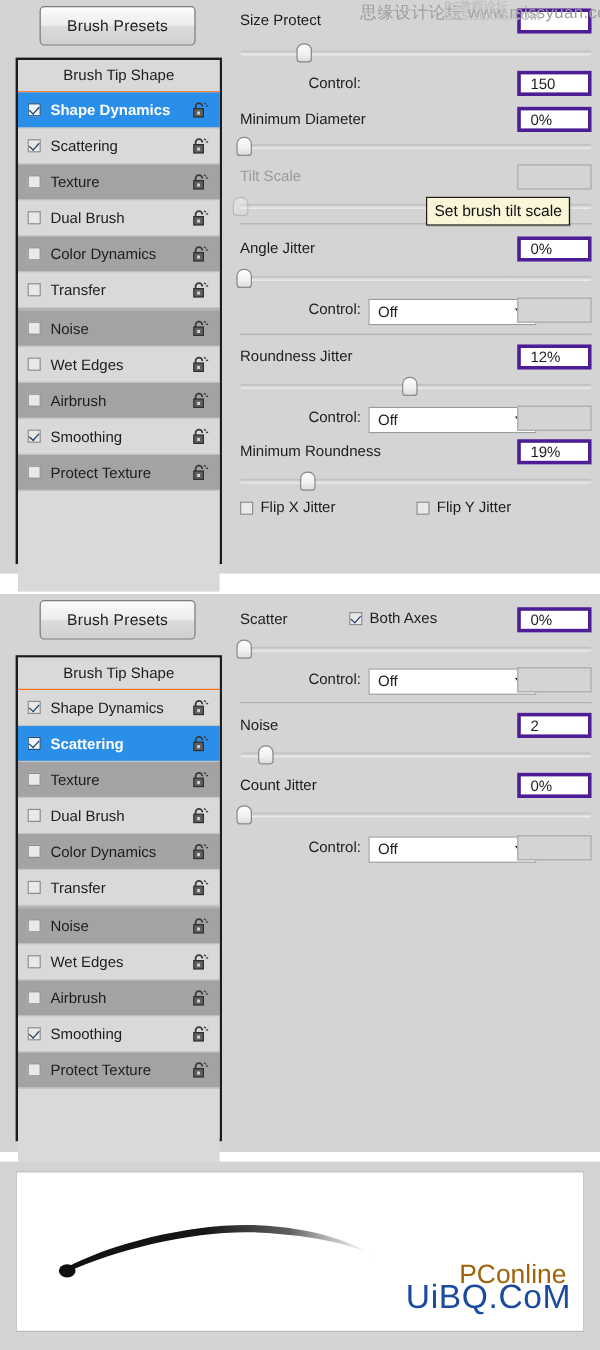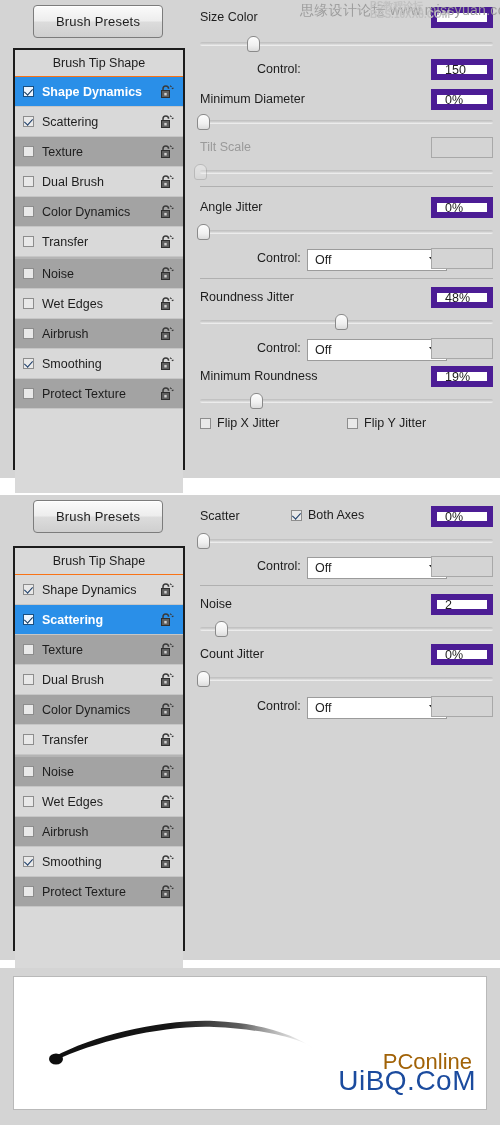--- a/index.html
+++ b/index.html
@@ -53,21 +53,21 @@
   .list-filler{background:#d9d9d9;}
 
   
   .ctrl{position:absolute;left:195px;width:300px;}
   .crow{position:relative;height:26px;}
   .lbl{position:absolute;left:5px;top:4px;font-size:12.5px;color:#1d1d1d;white-space:nowrap;}
   .lbl.dim{color:#9a9a9a;}
   .lbl.ctl{left:62px;font-size:12.5px;}
 
   .numbox{position:absolute;right:2px;top:1px;width:62px;height:21px;
-     background:#ffffff;border:6px solid #4c1d95;box-sizing:border-box;
+     background:#ffffff;border:3px solid #4c1d95;box-sizing:border-box;
      font-size:12.5px;color:#1d1d1d;display:flex;align-items:center;padding-left:8px;}
   .numbox.empty{background:#d4d4d4;border:1px solid #a8a8a8;}
 
   
   .slider{position:absolute;left:5px;right:2px;height:16px;}
   .track{position:absolute;left:0;right:0;top:6px;height:4px;
      background:linear-gradient(180deg,#bdbdbd 0%,#cdcdcd 40%,#f4f4f4 100%);
      border-radius:2px;}
   .thumb{position:absolute;top:0px;width:13px;height:16px;margin-left:-6px;
      background:linear-gradient(180deg,#fdfdfd 0%,#f0f0f0 60%,#dcdcdc 100%);
@@ -267,21 +267,21 @@
           </svg>
       </span>
     </div>
 
     <div class="list-filler" style="height:84px"></div>
   </div>
 
   <div class="ctrl" style="top:6px;">
 
     <div class="crow">
-      <div class="lbl">Size Color</div>
+      <div class="lbl">Size Protect</div>
       <div class="numbox"></div>
     </div>
     <div class="slider" style="top:30px">
       <div class="track"></div>
       <div class="thumb" style="left:18%"></div>
     </div>
 
     <div class="crow" style="position:absolute;top:52px;left:0;right:0">
       <div class="lbl ctl">Control:</div>
       <div class="numbox">150</div>
@@ -322,21 +322,21 @@
         <span>Off</span>
         <span class="arrow"></span>
       </div>
       <div class="numbox empty"></div>
     </div>
 
     <div class="divider" style="top:272px"></div>
 
     <div class="crow" style="position:absolute;top:280px;left:0;right:0">
       <div class="lbl">Roundness Jitter</div>
-      <div class="numbox">48%</div>
+      <div class="numbox">12%</div>
     </div>
     <div class="slider" style="top:308px">
       <div class="track"></div>
       <div class="thumb" style="left:48%"></div>
     </div>
 
     <div class="crow" style="position:absolute;top:331px;left:0;right:0">
       <div class="lbl ctl">Control:</div>
       <div class="dd" style="left:112px;top:2px">
         <span>Off</span>
@@ -357,20 +357,21 @@
     <div class="icb" style="left:5px;top:410px">
       <span class="bx"></span>
       <span>Flip X Jitter</span>
     </div>
     <div class="icb" style="left:152px;top:410px">
       <span class="bx"></span>
       <span>Flip Y Jitter</span>
     </div>
   </div>
 
+  <div class="tip" style="left:355px;top:164px">Set brush tilt scale</div>
 </div>
 
 <div class="panel" id="panel-2">
 
   <div class="presets-btn">Brush Presets</div>
 
   <div class="list-box" id="list-2" style="top:51px;height:405px">
     <div class="list-head">Brush Tip Shape</div>
 
     <div class="row">

